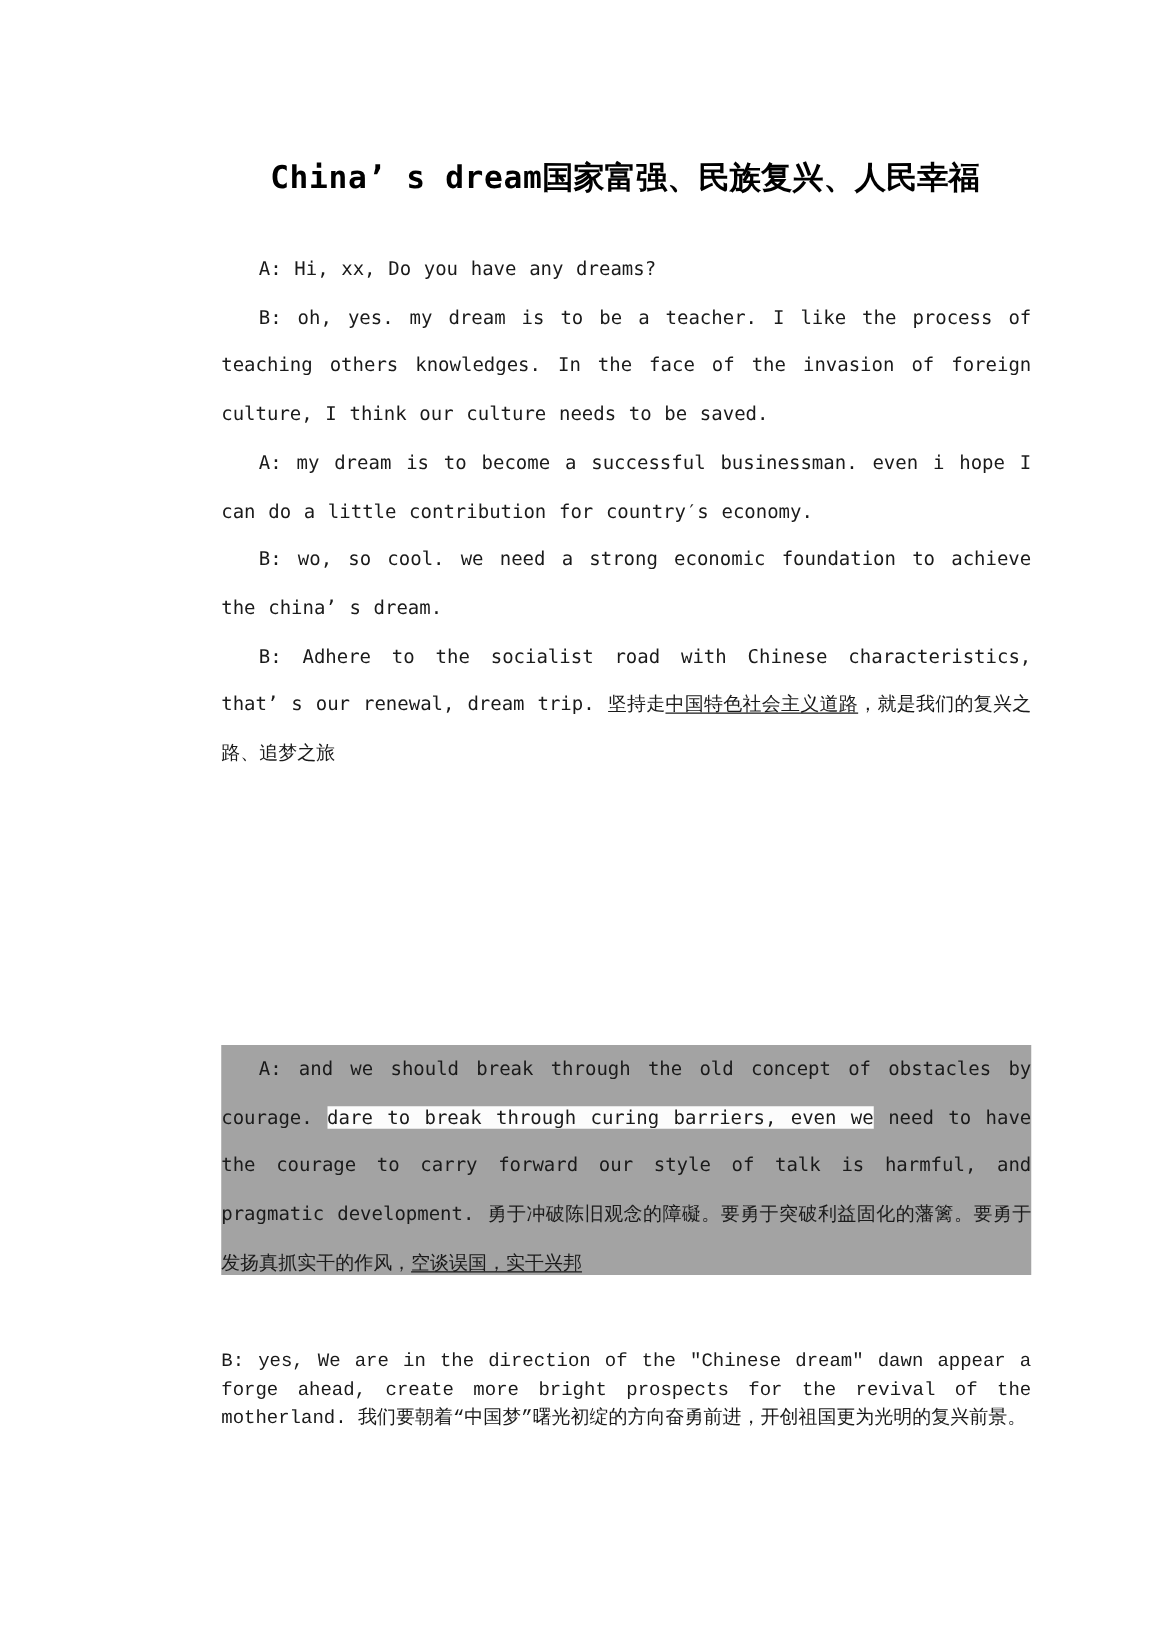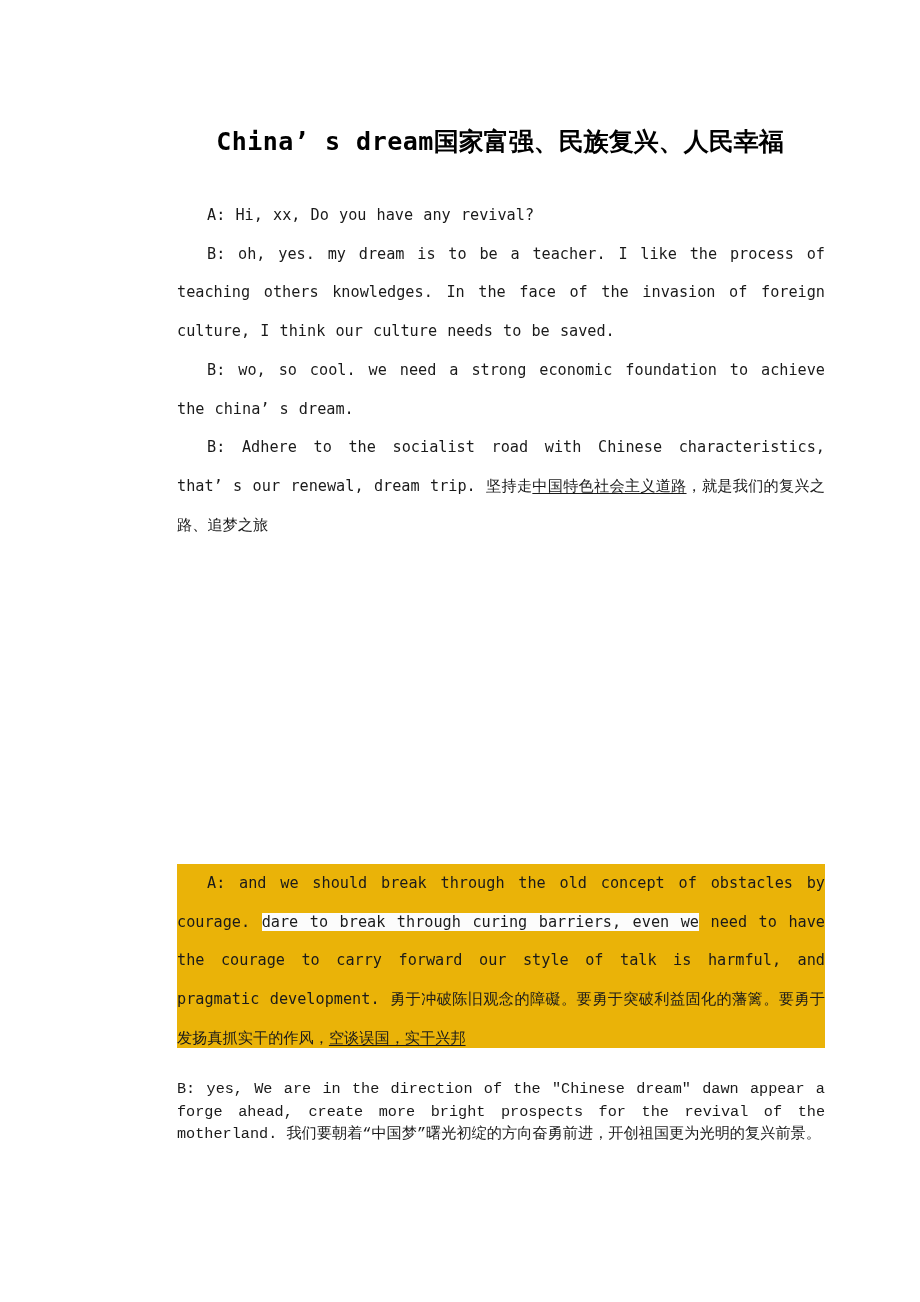--- a/index.html
+++ b/index.html
@@ -62,24 +62,24 @@
     text-justify: inter-word;
     text-indent: 30px;
     word-spacing: 1px;
     color: #1a1a1a;
   }
 
   
   .shaded {
     position: absolute;
     left: 137px;
-    top: 864px;
+    top: 836px;
     width: 648px;
     height: 184px;
-    background: #eab308;
+    background: #a3a3a3;
   }
   .shaded p.para {
     position: relative;
     z-index: 2;
   }
   .inner-hl {
     background: #fcfcfc;
   }
 
   .tail-block {
@@ -104,26 +104,27 @@
 </style>
 </head>
 <body>
 
 <div id="page">
 
   <h1 class="doc-title"><span>China’ s dream</span><span class="cn">国家富强、民族复兴、人民幸福</span></h1>
 
   <div class="body-block">
 
-    <p class="para">A: Hi, xx,  Do you have any revival?</p>
+    <p class="para">A: Hi, xx,  Do you have any dreams?</p>
 
     <p class="para">B: oh, yes. my dream is to be a teacher. I like the process of teaching others knowledges.  In the face of the invasion of foreign culture,  I think our culture needs to be saved.</p>
 
 
 
+    <p class="para">A: my dream is to become a successful businessman. even i hope I can do a little contribution for country′s economy.</p>
 
     <p class="para">B: wo, so cool. we need a strong economic foundation to achieve the china’ s dream.</p>
 
 
     <p class="para"><span>B:  Adhere to the socialist road with Chinese characteristics, that’ s our renewal, dream trip. </span><span>坚持走</span><u class="ul">中国特色社会主义道路</u><span>，就是我们的复兴之路、追梦之旅</span></p>
 
   </div>
 
   <div class="shaded">
     <p class="para"><span>A: and we should break through the old concept of obstacles by courage. </span><span class="inner-hl">dare to break through curing barriers, even we</span><span> need to have the courage to carry forward our style of talk is harmful, and pragmatic development. </span><span>勇于冲破陈旧观念的障礙。要勇于突破利益固化的藩篱。要勇于发扬真抓实干的作风，</span><u class="ul">空谈误国，实干兴邦</u></p>

